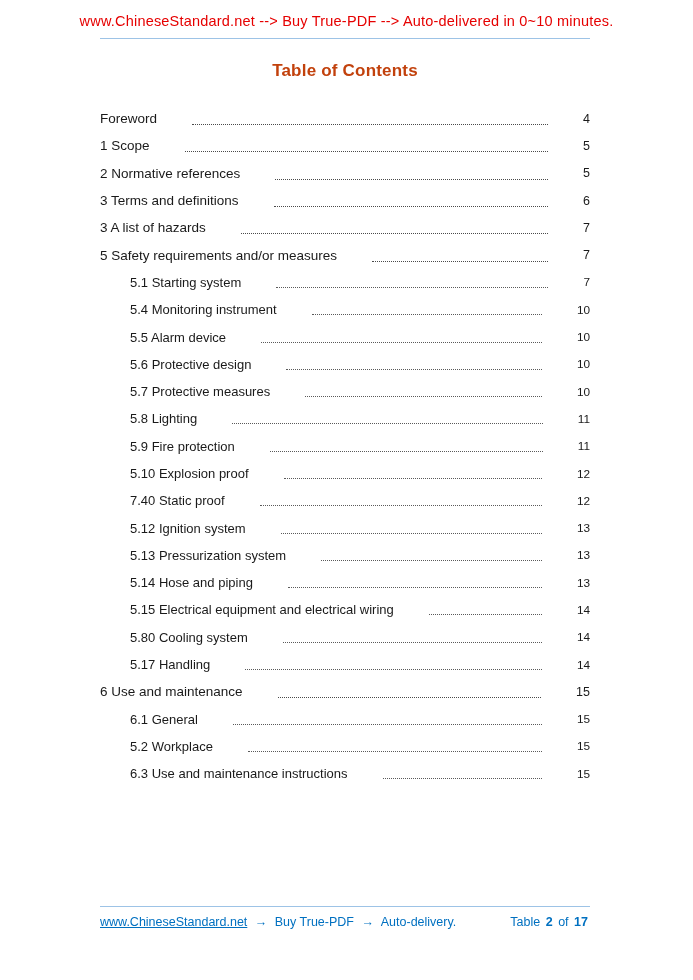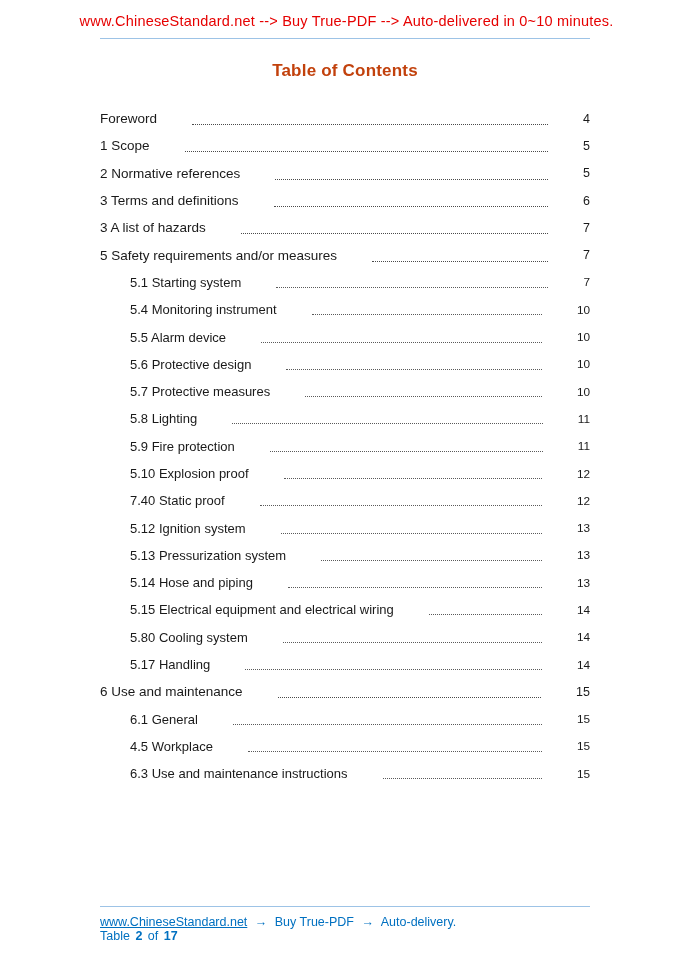--- a/index.html
+++ b/index.html
@@ -78,21 +78,20 @@
     left:100px; right:103px;
     top:906px;
   }
   .footer {
     margin-top:8px;
     display:flex;
     justify-content:space-between;
     align-items:baseline;
     font-size:12.5px;
     color:#0070c0;
-    flex-direction:column;
   }
   .footer-left span, .footer-left a { margin-right:4px; }
   .footer-link {
     color:#0070c0;
     text-decoration:underline;
     cursor:pointer;
   }
   .footer-arrow { color:#0070c0; }
   .footer-right b { font-weight:bold; margin:0 2px; }
 </style>
@@ -219,21 +218,21 @@
           <span class="toc-label">6 Use and maintenance</span>
           <span class="toc-leader"></span>
           <span class="toc-page">15</span>
         </div>
         <div class="toc-row sub">
           <span class="toc-label">6.1 General</span>
           <span class="toc-leader"></span>
           <span class="toc-page">15</span>
         </div>
         <div class="toc-row sub">
-          <span class="toc-label">4.5 Workplace</span>
+          <span class="toc-label">5.2 Workplace</span>
           <span class="toc-leader"></span>
           <span class="toc-page">15</span>
         </div>
         <div class="toc-row sub">
           <span class="toc-label">6.3 Use and maintenance instructions</span>
           <span class="toc-leader"></span>
           <span class="toc-page">15</span>
         </div>
       </div>
   </div>

